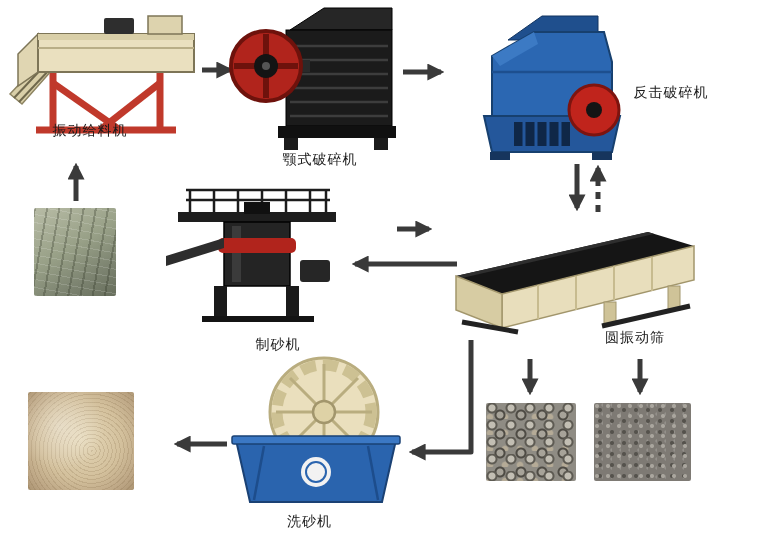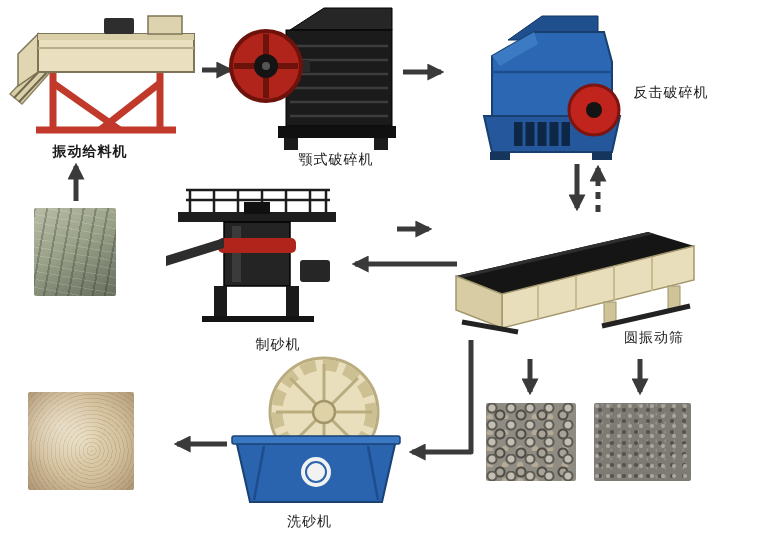--- a/index.html
+++ b/index.html
@@ -217,20 +217,20 @@
       <circle cx="86" cy="118" r="15" fill="#f2f2f2"></circle>
       <circle cx="86" cy="118" r="10" fill="none" stroke="#2a64ae" stroke-width="2"></circle>
     </svg>
   </div>
 
   <div class="photo photo-rock" style="left:34px;top:208px;width:82px;height:88px;"></div>
   <div class="photo photo-sand" style="left:28px;top:392px;width:106px;height:98px;"></div>
   <div class="photo photo-gravel-coarse" style="left:486px;top:403px;width:90px;height:78px;"></div>
   <div class="photo photo-gravel-fine" style="left:594px;top:403px;width:97px;height:78px;"></div>
 
-  <div class="label" style="left:38px;top:143px;width:104px;font-weight:bold;">振动给料机</div>
-  <div class="label" style="left:284px;top:151px;width:104px;">颚式破碎机</div>
+  <div class="label" style="left:38px;top:122px;width:104px;">振动给料机</div>
+  <div class="label" style="left:268px;top:151px;width:104px;">颚式破碎机</div>
   <div class="label" style="left:626px;top:84px;width:90px;">反击破碎机</div>
   <div class="label" style="left:238px;top:336px;width:80px;">制砂机</div>
-  <div class="label" style="left:612px;top:329px;width:84px;text-align:center;">圆振动筛</div>
+  <div class="label" style="left:593px;top:329px;width:84px;text-align:center;">圆振动筛</div>
   <div class="label" style="left:252px;top:513px;width:80px;text-align:right;">洗砂机</div>
 
 </div>
 
 </body></html>

